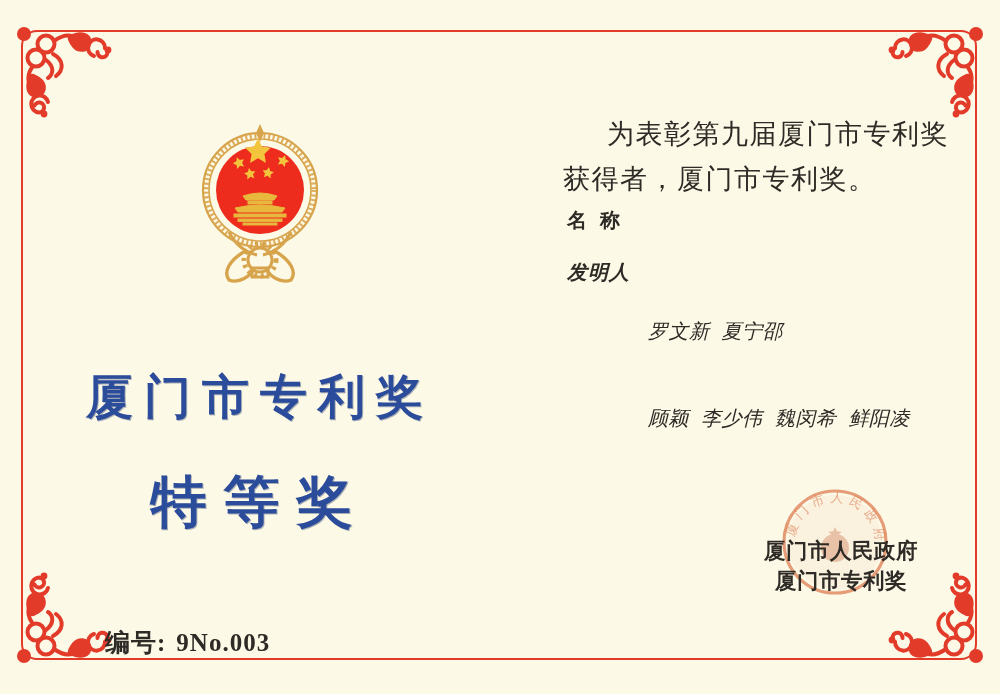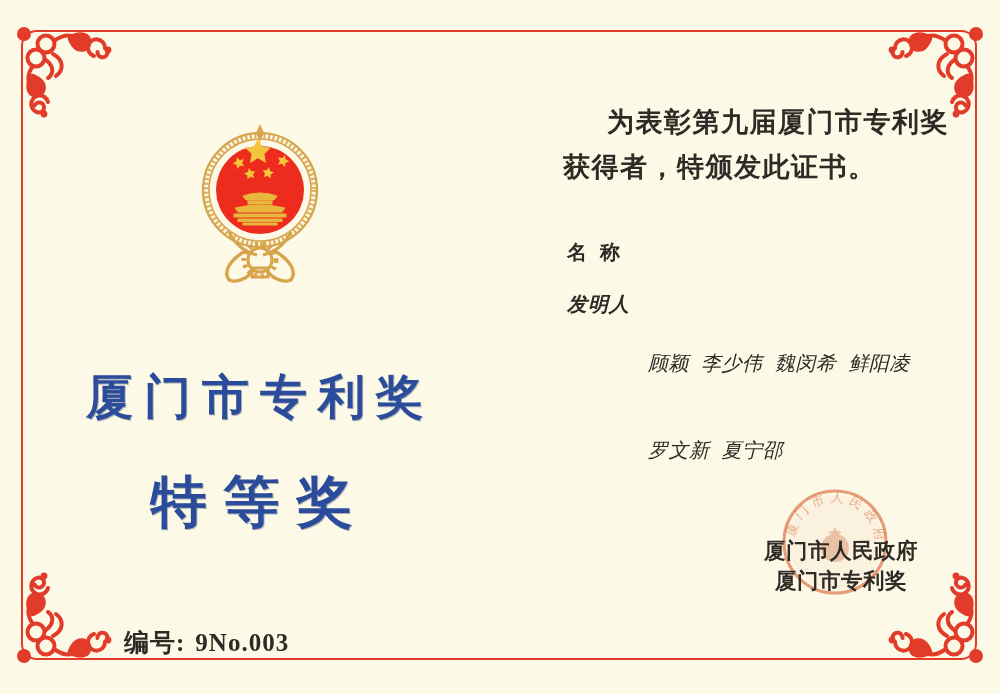--- a/index.html
+++ b/index.html
@@ -17,26 +17,26 @@
   
   .corner{position:absolute;width:112px;height:112px;color:#E33B2A;}
   .corner.tl{left:8px;top:14px;}
   .corner.tr{right:8px;top:14px;transform:scaleX(-1);}
   .corner.bl{left:8px;bottom:18px;transform:scaleY(-1);}
   .corner.br{right:8px;bottom:18px;transform:scale(-1,-1);}
   
   .emblem{position:absolute;left:196px;top:122px;width:128px;height:166px;}
   
   .intro{
-    position:absolute;left:563px;top:100px;width:398px;
-    font-size:27px;font-weight:700;line-height:45px;letter-spacing:1.5px;
+    position:absolute;left:563px;top:112px;width:398px;
+    font-size:27px;font-weight:400;line-height:45px;letter-spacing:1.5px;
   }
   .intro .l1{text-indent:44px;}
   
-  .fields{position:absolute;left:567px;top:239px;font-size:20px;}
+  .fields{position:absolute;left:567px;top:207px;font-size:20px;}
   .field-row{display:flex;align-items:flex-start;margin-bottom:25px;}
   .field-row:last-child{margin-bottom:0;font-style:italic;}
   .field-label{
     width:81px;flex:0 0 81px;font-weight:600;white-space:pre;
     letter-spacing:1px;
   }
   .field-value{
     font-family:"Liberation Sans","DejaVu Sans",sans-serif;
     white-space:pre-wrap;letter-spacing:0.5px;line-height:29px;
   }
@@ -50,21 +50,21 @@
   .award .a1{font-size:47px;letter-spacing:11px;text-shadow:1px 1px 0 rgba(20,40,90,.35);}
   .award .a2{font-size:56px;letter-spacing:17px;margin-top:36px;text-shadow:1px 1px 0 rgba(20,40,90,.35);}
   
   .seal{position:absolute;left:779px;top:486px;width:112px;height:112px;z-index:1;}
   .issuer{
     position:absolute;left:751px;top:536px;width:180px;text-align:center;
     font-weight:700;font-size:21.5px;line-height:30px;z-index:2;letter-spacing:0.5px;
   }
   
   .serial{
-    position:absolute;left:124px;top:626px;font-size:25px;font-weight:700;
+    position:absolute;left:105px;top:626px;font-size:25px;font-weight:700;
     letter-spacing:1px;z-index:2;
   }
   .serial .num{margin-left:10px;}
 </style>
 </head>
 <body>
 
 <div class="cert">
 
   <svg width="0" height="0" style="position:absolute" aria-hidden="true">
@@ -140,32 +140,32 @@
       <path d="M32 110 C38 122 48 130 60 133" stroke-width="3"></path>
       <path d="M94 110 C88 122 78 130 66 133" stroke-width="3"></path>
       <path d="M50 128 C32 138 26 150 32 158 C42 162 54 154 57 146" stroke-width="3.4"></path>
       <path d="M76 128 C94 138 100 150 94 158 C84 162 72 154 69 146" stroke-width="3.4"></path>
       <rect x="55" y="146" width="16" height="9" stroke-width="3"></rect>
     </g>
   </svg>
 
   <div class="intro">
     <div class="l1">为表彰第九届厦门市专利奖</div>
-    <div class="l2">获得者，特颁发此证书。</div>
+    <div class="l2">获得者，厦门市专利奖。</div>
   </div>
 
   <div class="fields">
     <div class="field-row">
       <div class="field-label">名  称</div>
     </div>
     <div class="field-row">
       <div class="field-label">发明人</div>
       <div class="field-value">
+        <div>罗文新  夏宁邵</div>
         <div>顾颖  李少伟  魏闵希  鲜阳凌</div>
-        <div>罗文新  夏宁邵</div>
       </div>
     </div>
   </div>
 
   <div class="award">
     <div class="a1">厦门市专利奖</div>
     <div class="a2">特等奖</div>
   </div>
 
   <svg class="seal" viewBox="0 0 112 112">

